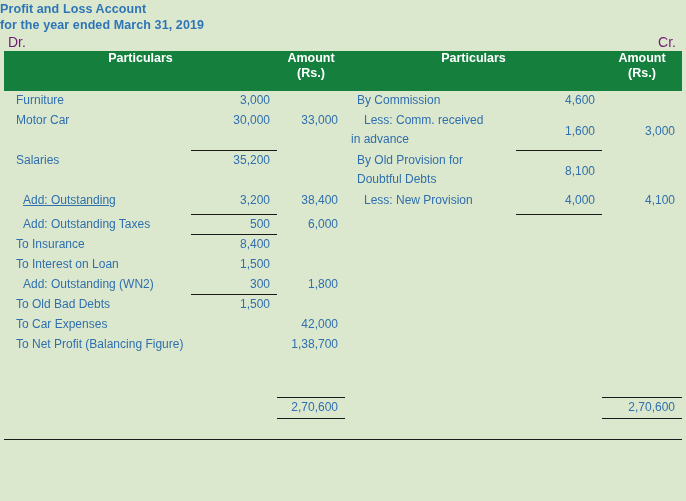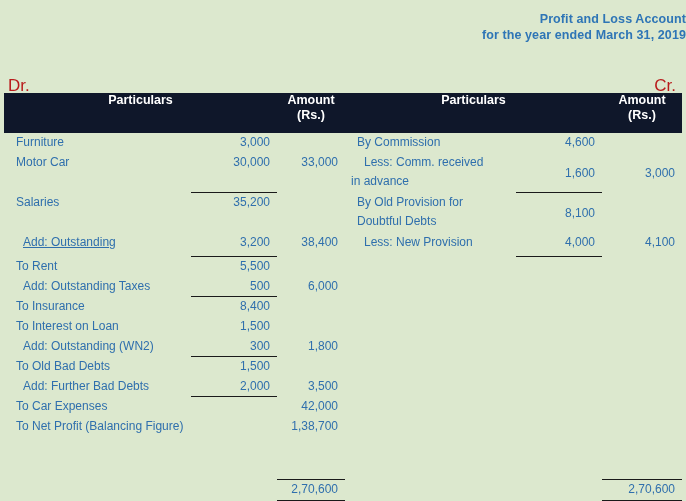--- a/index.html
+++ b/index.html
@@ -17,38 +17,37 @@
 
   .sheet {
     position: relative;
     width: 686px;
     height: 501px;
     box-sizing: border-box;
   }
 
   
   .title-block {
-    text-align: right;
-    padding-top: 11px;
+    text-align: left;
+    padding-top: 1px;
   }
   .title-line {
     font-size: 12.5px;
     font-weight: bold;
     color: #2e75b6;
     line-height: 16px;
     letter-spacing: 0.1px;
   }
 
   
   .drcr {
     position: relative;
     height: 18px;
-    font-size: 17px;
-    color: #b91c1c;
-    margin-top: 32px;
+    font-size: 14px;
+    color: #701a75;
   }
   .drcr .dr {
     position: absolute;
     left: 8px;
     top: 1px;
   }
   .drcr .cr {
     position: absolute;
     right: 10px;
     top: 1px;
@@ -72,21 +71,21 @@
   }
 
   
   col.c-pl { width: 273px; }
   col.c-al { width: 68px; }
   col.c-pr { width: 257px; }
   col.c-ar { width: 80px; }
 
   
   thead th {
-    background: #0f172a;
+    background: #15803d;
     color: #ffffff;
     font-size: 12.5px;
     font-weight: bold;
     text-align: center;
     height: 40px;
     vertical-align: middle;
     line-height: 15px;
     border-left: 1px solid #1f3c6e;
     border-right: 1px solid #1f3c6e;
     border-top: 1px solid #1f3c6e;
@@ -253,29 +252,20 @@
           <span class="sub top">3,200</span>
         </td>
         <td class="amt">38,400</td>
         <td class="part ul-sub" style="height:24px;">
           <span class="ind2">Less: New Provision</span>
           <span class="sub top">4,000</span>
         </td>
         <td class="amt">4,100</td>
       </tr>
 
-      <tr>
-        <td class="part">
-          <span class="ind1">To Rent</span>
-          <span class="sub top">5,500</span>
-        </td>
-        <td class="amt"></td>
-        <td class="part"></td>
-        <td class="amt"></td>
-      </tr>
 
       <tr>
         <td class="part ul-sub">
           <span class="ind2">Add: Outstanding Taxes</span>
           <span class="sub top">500</span>
         </td>
         <td class="amt">6,000</td>
         <td class="part"></td>
         <td class="amt"></td>
       </tr>
@@ -314,29 +304,20 @@
       <tr>
         <td class="part">
           <span class="ind1">To Old Bad Debts</span>
           <span class="sub top">1,500</span>
         </td>
         <td class="amt"></td>
         <td class="part"></td>
         <td class="amt"></td>
       </tr>
 
-      <tr>
-        <td class="part ul-sub">
-          <span class="ind2">Add: Further Bad Debts</span>
-          <span class="sub top">2,000</span>
-        </td>
-        <td class="amt">3,500</td>
-        <td class="part"></td>
-        <td class="amt"></td>
-      </tr>
 
       <tr>
         <td class="part">
           <span class="ind1">To Car Expenses</span>
         </td>
         <td class="amt">42,000</td>
         <td class="part"></td>
         <td class="amt"></td>
       </tr>
 

